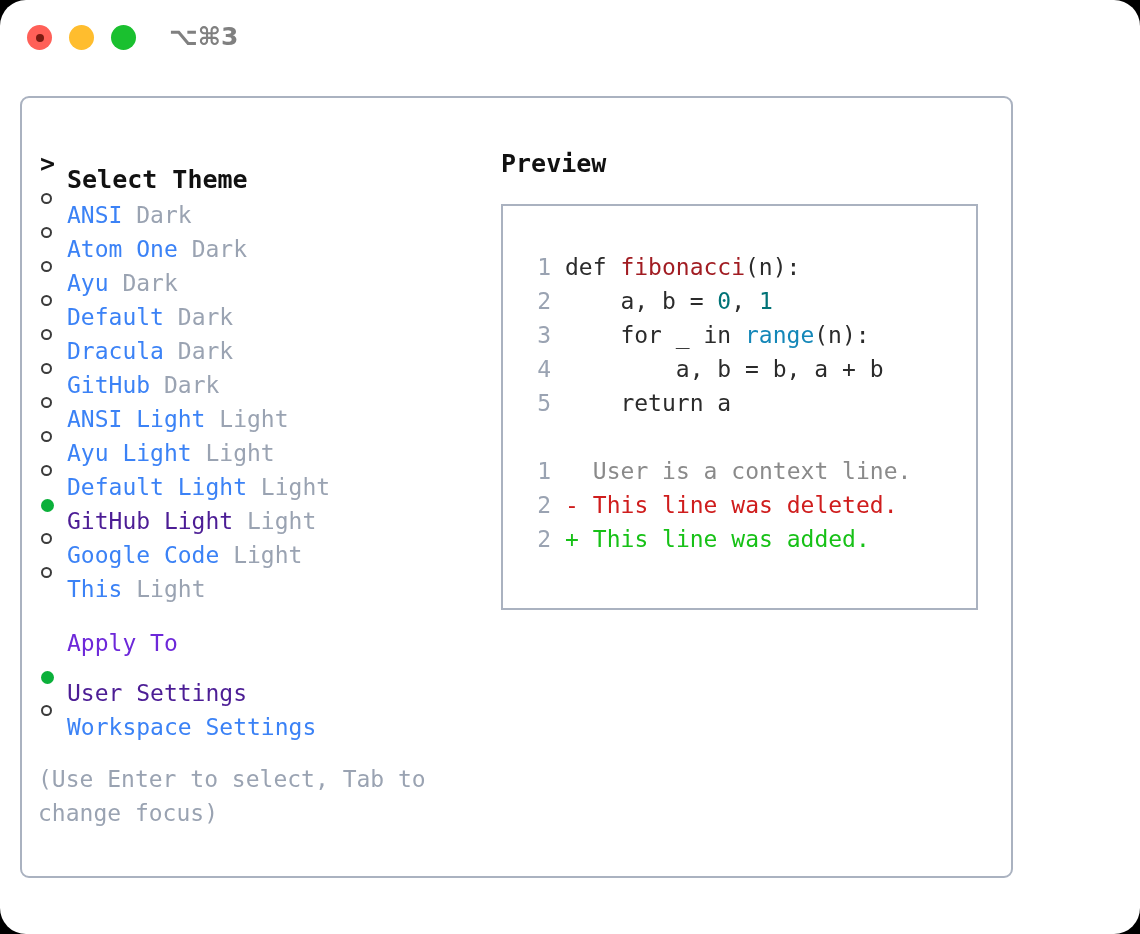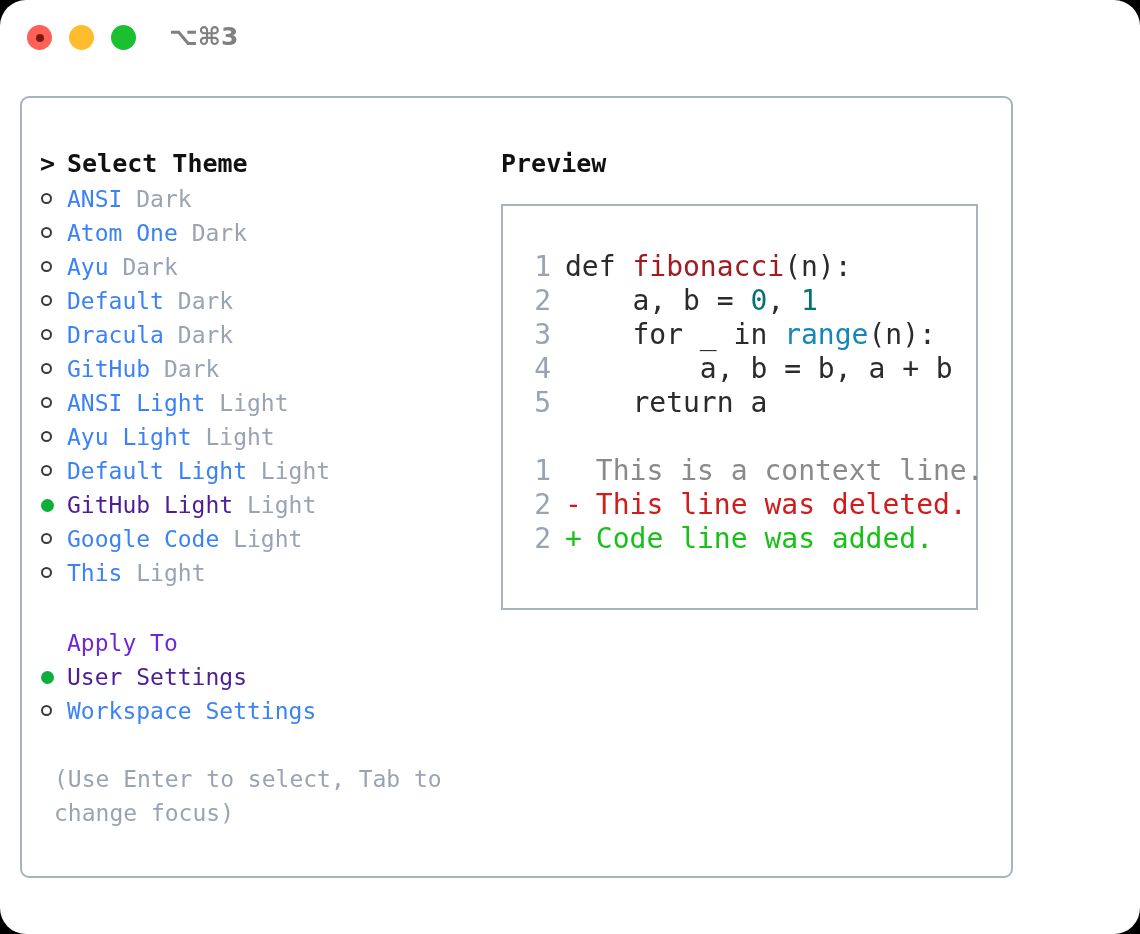--- a/index.html
+++ b/index.html
@@ -114,21 +114,21 @@
     top: 11px;
     width: 13px;
     height: 13px;
     background: #0bb03a;
     border-radius: 50%;
     box-sizing: border-box;
   }
   .row-label {
     position: absolute;
     left: 29px;
-    top: 0;
+    top: 16px;
   }
   .chevron {
     position: absolute;
     left: 2px;
     top: 0;
     font-weight: 700;
     color: #111111;
   }
 
   .header-row {
@@ -154,21 +154,20 @@
   }
 
   .spacer-sm { height: 36px; }
   .spacer-md { height: 34px; }
 
   .hint {
     font-size: 23px;
     line-height: 34px;
     color: #9aa3b2;
     width: 410px;
-    margin-left: 16px;
   }
 
   
   .right-col {
     position: absolute;
     left: 479px;
     top: 48px;
     width: 500px;
   }
   .preview-title {
@@ -188,21 +187,21 @@
   }
   .code-inner {
     position: absolute;
     left: 0;
     top: 44px;
     width: 100%;
   }
   .code-line {
     height: 34px;
     line-height: 34px;
-    font-size: 28px;
+    font-size: 23px;
     white-space: pre;
     position: relative;
   }
   .lineno {
     display: inline-block;
     width: 32px;
     text-align: right;
     color: #9aa3b2;
     padding-left: 16px;
   }
@@ -324,22 +323,22 @@
         <div class="code-inner">
           <div id="code-block">
               <div class="code-line"><span class="lineno">1</span><span class="code-text"><span>def </span><span class="tok-func">fibonacci</span><span>(n):</span></span></div>
               <div class="code-line"><span class="lineno">2</span><span class="code-text">    <span>a, b = </span><span class="tok-num">0</span><span>, </span><span class="tok-num">1</span></span></div>
               <div class="code-line"><span class="lineno">3</span><span class="code-text">    <span>for _ in </span><span class="tok-call">range</span><span>(n):</span></span></div>
               <div class="code-line"><span class="lineno">4</span><span class="code-text">        <span>a, b = b, a + b</span></span></div>
               <div class="code-line"><span class="lineno">5</span><span class="code-text">    <span>return a</span></span></div>
             </div>
           <div class="diff-gap"></div>
           <div id="diff-block">
-              <div class="code-line"><span class="lineno">1</span><span class="code-text diff-ctx"><span class="diff-sign"> </span><span> This is a context line.</span></span></div>
+              <div class="code-line"><span class="lineno">1</span><span class="code-text diff-ctx"><span class="diff-sign"> </span><span> User is a context line.</span></span></div>
               <div class="code-line"><span class="lineno">2</span><span class="code-text diff-del"><span class="diff-sign">-</span><span> This line was deleted.</span></span></div>
-              <div class="code-line"><span class="lineno">2</span><span class="code-text diff-add"><span class="diff-sign">+</span><span> Code line was added.</span></span></div>
+              <div class="code-line"><span class="lineno">2</span><span class="code-text diff-add"><span class="diff-sign">+</span><span> This line was added.</span></span></div>
             </div>
         </div>
       </div>
     </div>
 
   </div>
 </div>
 
 </body></html>

